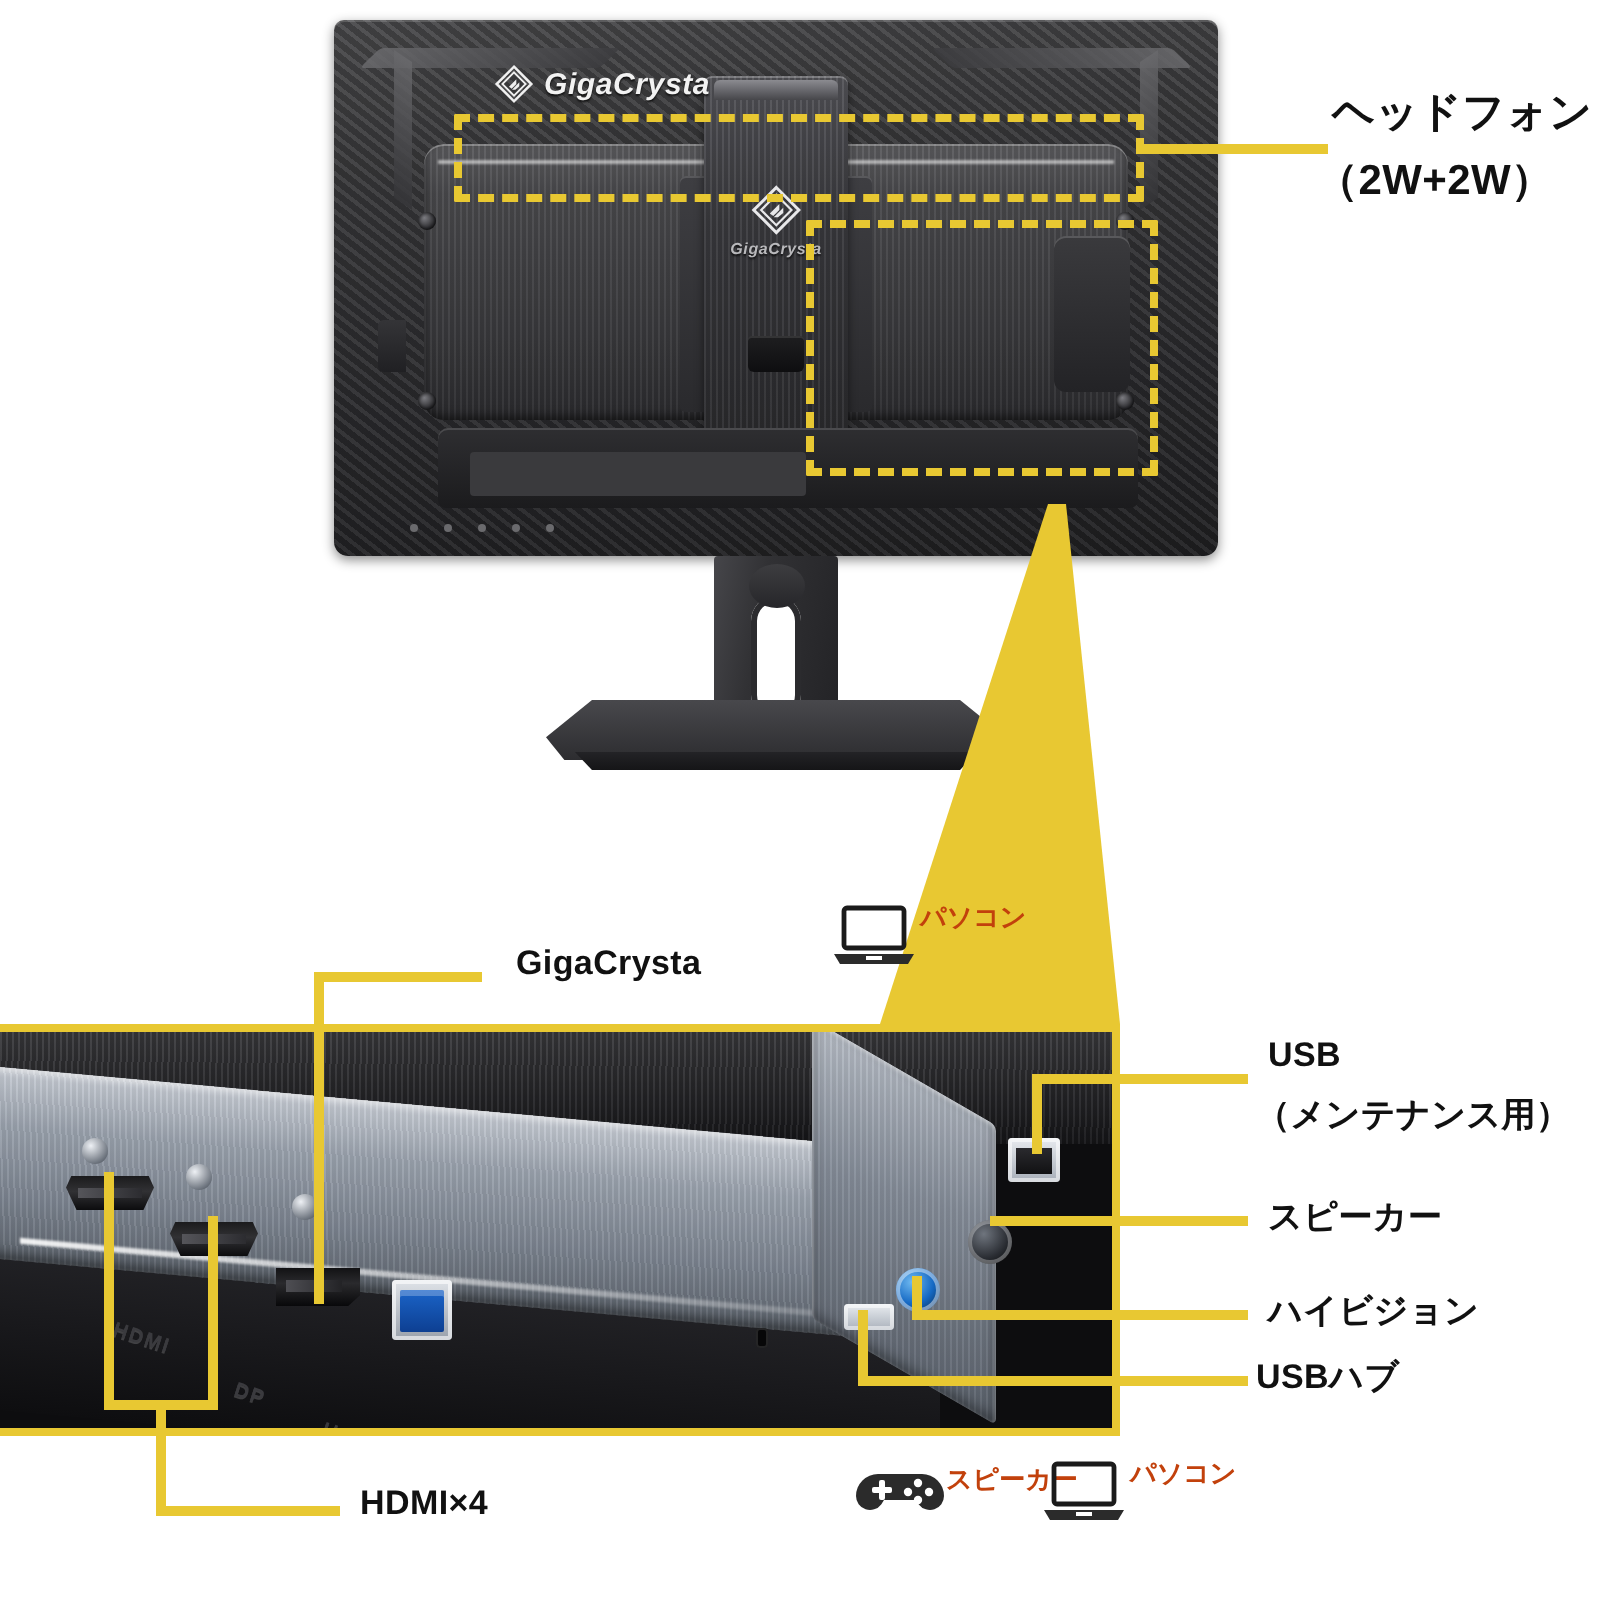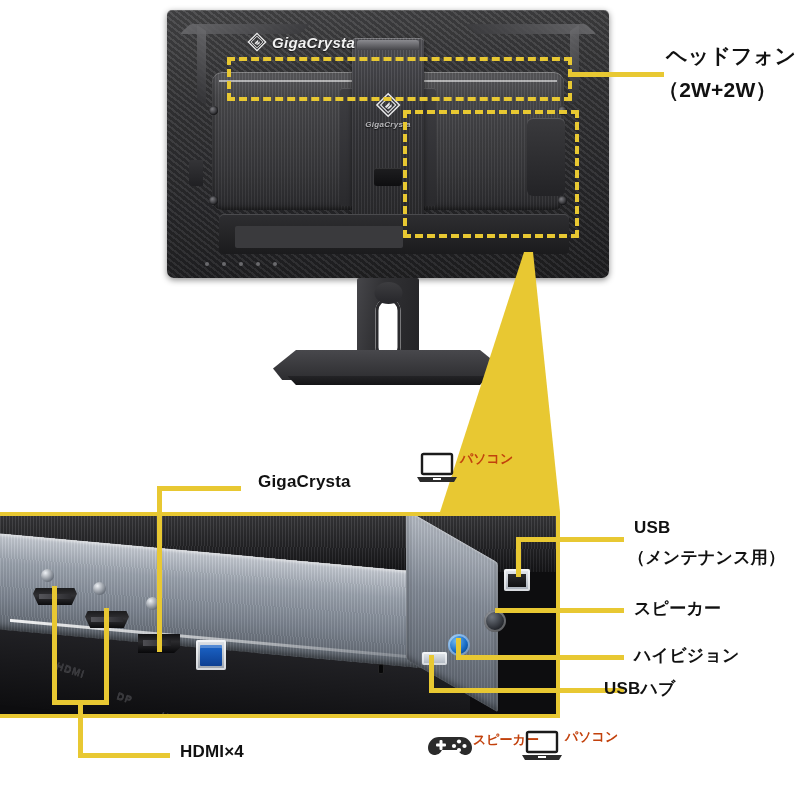--- a/index.html
+++ b/index.html
@@ -449,21 +449,21 @@
 
   <div class="lead" style="left:495px; top:608px; width:129px; height:5px;"></div>
   <div class="label mid" style="left:634px; top:597px;">スピーカー</div>
 
   <div class="lead" style="left:456px; top:638px; width:5px; height:22px;"></div>
   <div class="lead" style="left:456px; top:655px; width:168px; height:5px;"></div>
   <div class="label mid" style="left:634px; top:644px;">ハイビジョン</div>
 
   <div class="lead" style="left:429px; top:655px; width:5px; height:38px;"></div>
   <div class="lead" style="left:429px; top:688px; width:195px; height:5px;"></div>
-  <div class="label mid" style="left:604px; top:677px;">USBハブ</div>
+  <div class="label mid" style="left:628px; top:677px;">USBハブ</div>
 
   <div class="lead" style="left:52px; top:586px; width:5px; height:119px;"></div>
   <div class="lead" style="left:104px; top:608px; width:5px; height:97px;"></div>
   <div class="lead" style="left:52px; top:700px; width:57px; height:5px;"></div>
   <div class="lead" style="left:78px; top:700px; width:5px; height:58px;"></div>
   <div class="lead" style="left:78px; top:753px; width:92px; height:5px;"></div>
   <div class="label mid" style="left:180px; top:742px;">HDMI×4</div>
 
 
   <div class="iconlabel" style="left:428px; top:733px;">

